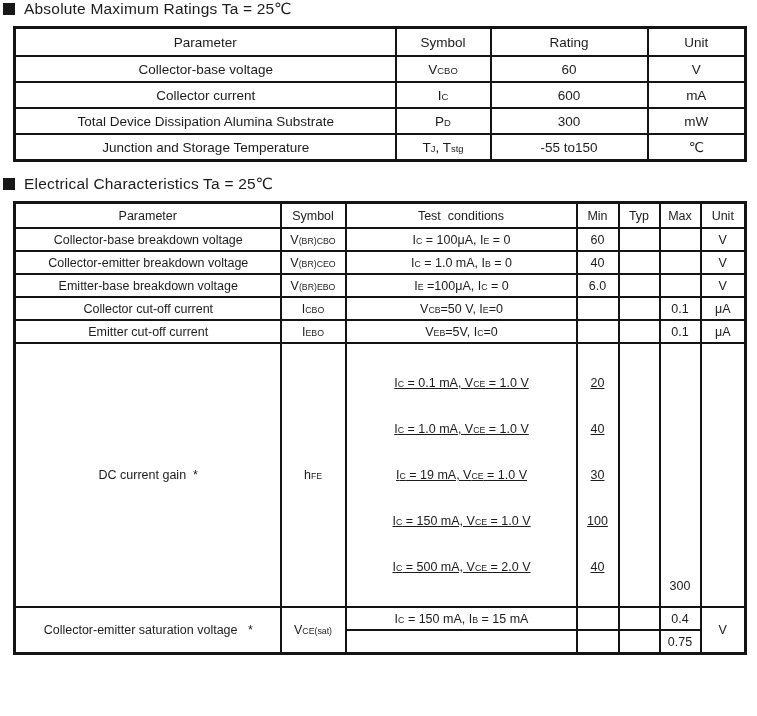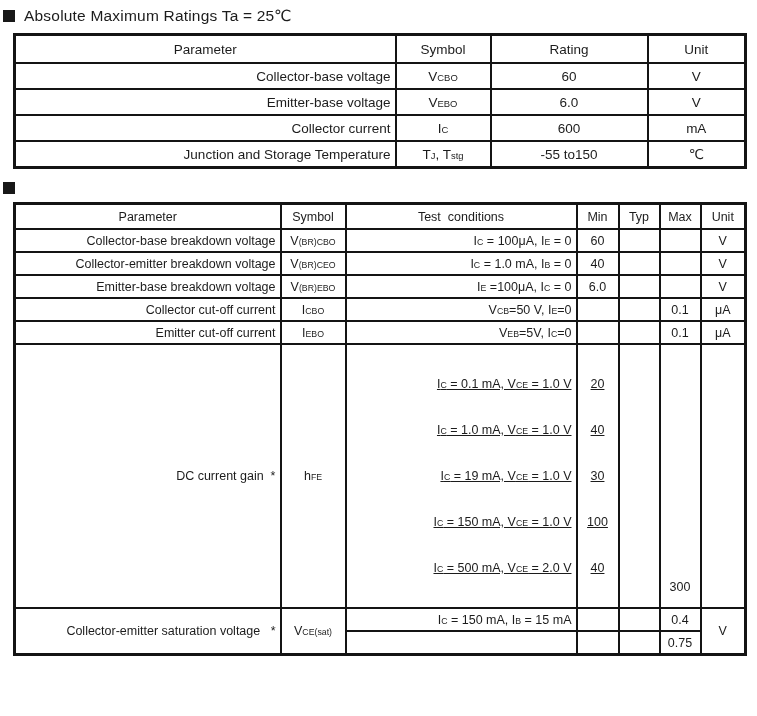--- a/index.html
+++ b/index.html
@@ -5,21 +5,21 @@
   html,body{margin:0;padding:0;}
   body{
     width:757px;height:716px;overflow:hidden;
     background:#ffffff;color:#1c1c1c;
     font-family:"Liberation Sans","DejaVu Sans",sans-serif;
     -webkit-font-smoothing:antialiased;
   }
   .sec-title{
     display:flex;align-items:center;
     font-size:15.5px;letter-spacing:.2px;
-    margin:0 0 8px 3px;padding-top:7px;
+    margin:0 0 8px 3px;
   }
   .sec-title.second{padding-top:0;margin-top:13px;}
   .sq{width:12px;height:12px;background:#181818;margin-right:9px;flex:0 0 auto;}
   table{
     border-collapse:collapse;table-layout:fixed;
     margin-left:13px;width:731px;
     border:3px solid #141414;
   }
   td,th{
     border:2px solid #141414;
@@ -27,21 +27,21 @@
     text-align:center;vertical-align:middle;
     font-weight:400;overflow:hidden;
     white-space:pre;
   }
   .t1{font-size:13.5px;}
   .t1 th{height:26px;}
   .t1 td{height:24px;}
   .t2{font-size:12.5px;}
   .t2 th{height:23px;}
   .t2 td{height:21px;}
-  .l{text-align:right;padding-left:5px;margin-top:36px;}
+  .l{text-align:center;padding-left:5px;margin-top:36px;}
   .sub{font-size:.70em;}
   .vtop{vertical-align:top;padding-top:2px;padding-bottom:2px;}
   .ln{height:18px;line-height:18px;text-decoration:underline;}
   .b300{vertical-align:bottom;padding-bottom:13px;}
 </style>
 </head>
 <body>
 
 <div class="sec-title">
   <span class="sq"></span>
@@ -62,42 +62,43 @@
     <th>Rating</th>
     <th>Unit</th>
   </tr>
   <tr>
     <td class="l">Collector-base voltage</td>
     <td><span>V</span><span class="sub">CBO</span></td>
     <td>60</td>
     <td>V</td>
   </tr>
   <tr>
-    <td class="l">Emitter-base voltage</td>
-    <td><span>V</span><span class="sub">EBO</span></td>
-    <td>6.0</td>
-    <td>V</td>
-  </tr>
-  <tr>
     <td class="l">Collector current</td>
     <td><span>I</span><span class="sub">C</span></td>
     <td>600</td>
     <td>mA</td>
   </tr>
   <tr>
+    <td class="l">Total Device Dissipation Alumina Substrate</td>
+    <td><span>P</span><span class="sub">D</span></td>
+    <td>300</td>
+    <td>mW</td>
+  </tr>
+  <tr>
     <td class="l">Junction and Storage Temperature</td>
     <td><span>T</span><span class="sub">J</span><span>, T</span><span class="sub">stg</span></td>
     <td>-55 to150</td>
     <td>℃</td>
   </tr>
 </tbody>
   </table>
 
 <div class="sec-title second">
   <span class="sq"></span>
+  <span>Electrical Characteristics Ta = 25℃</span>
 </div>
 
 <table class="t2">
   <colgroup>
       <col style="width:266px">
       <col style="width:65px">
       <col style="width:231px">
       <col style="width:42px">
       <col style="width:41px">
       <col style="width:41px">

